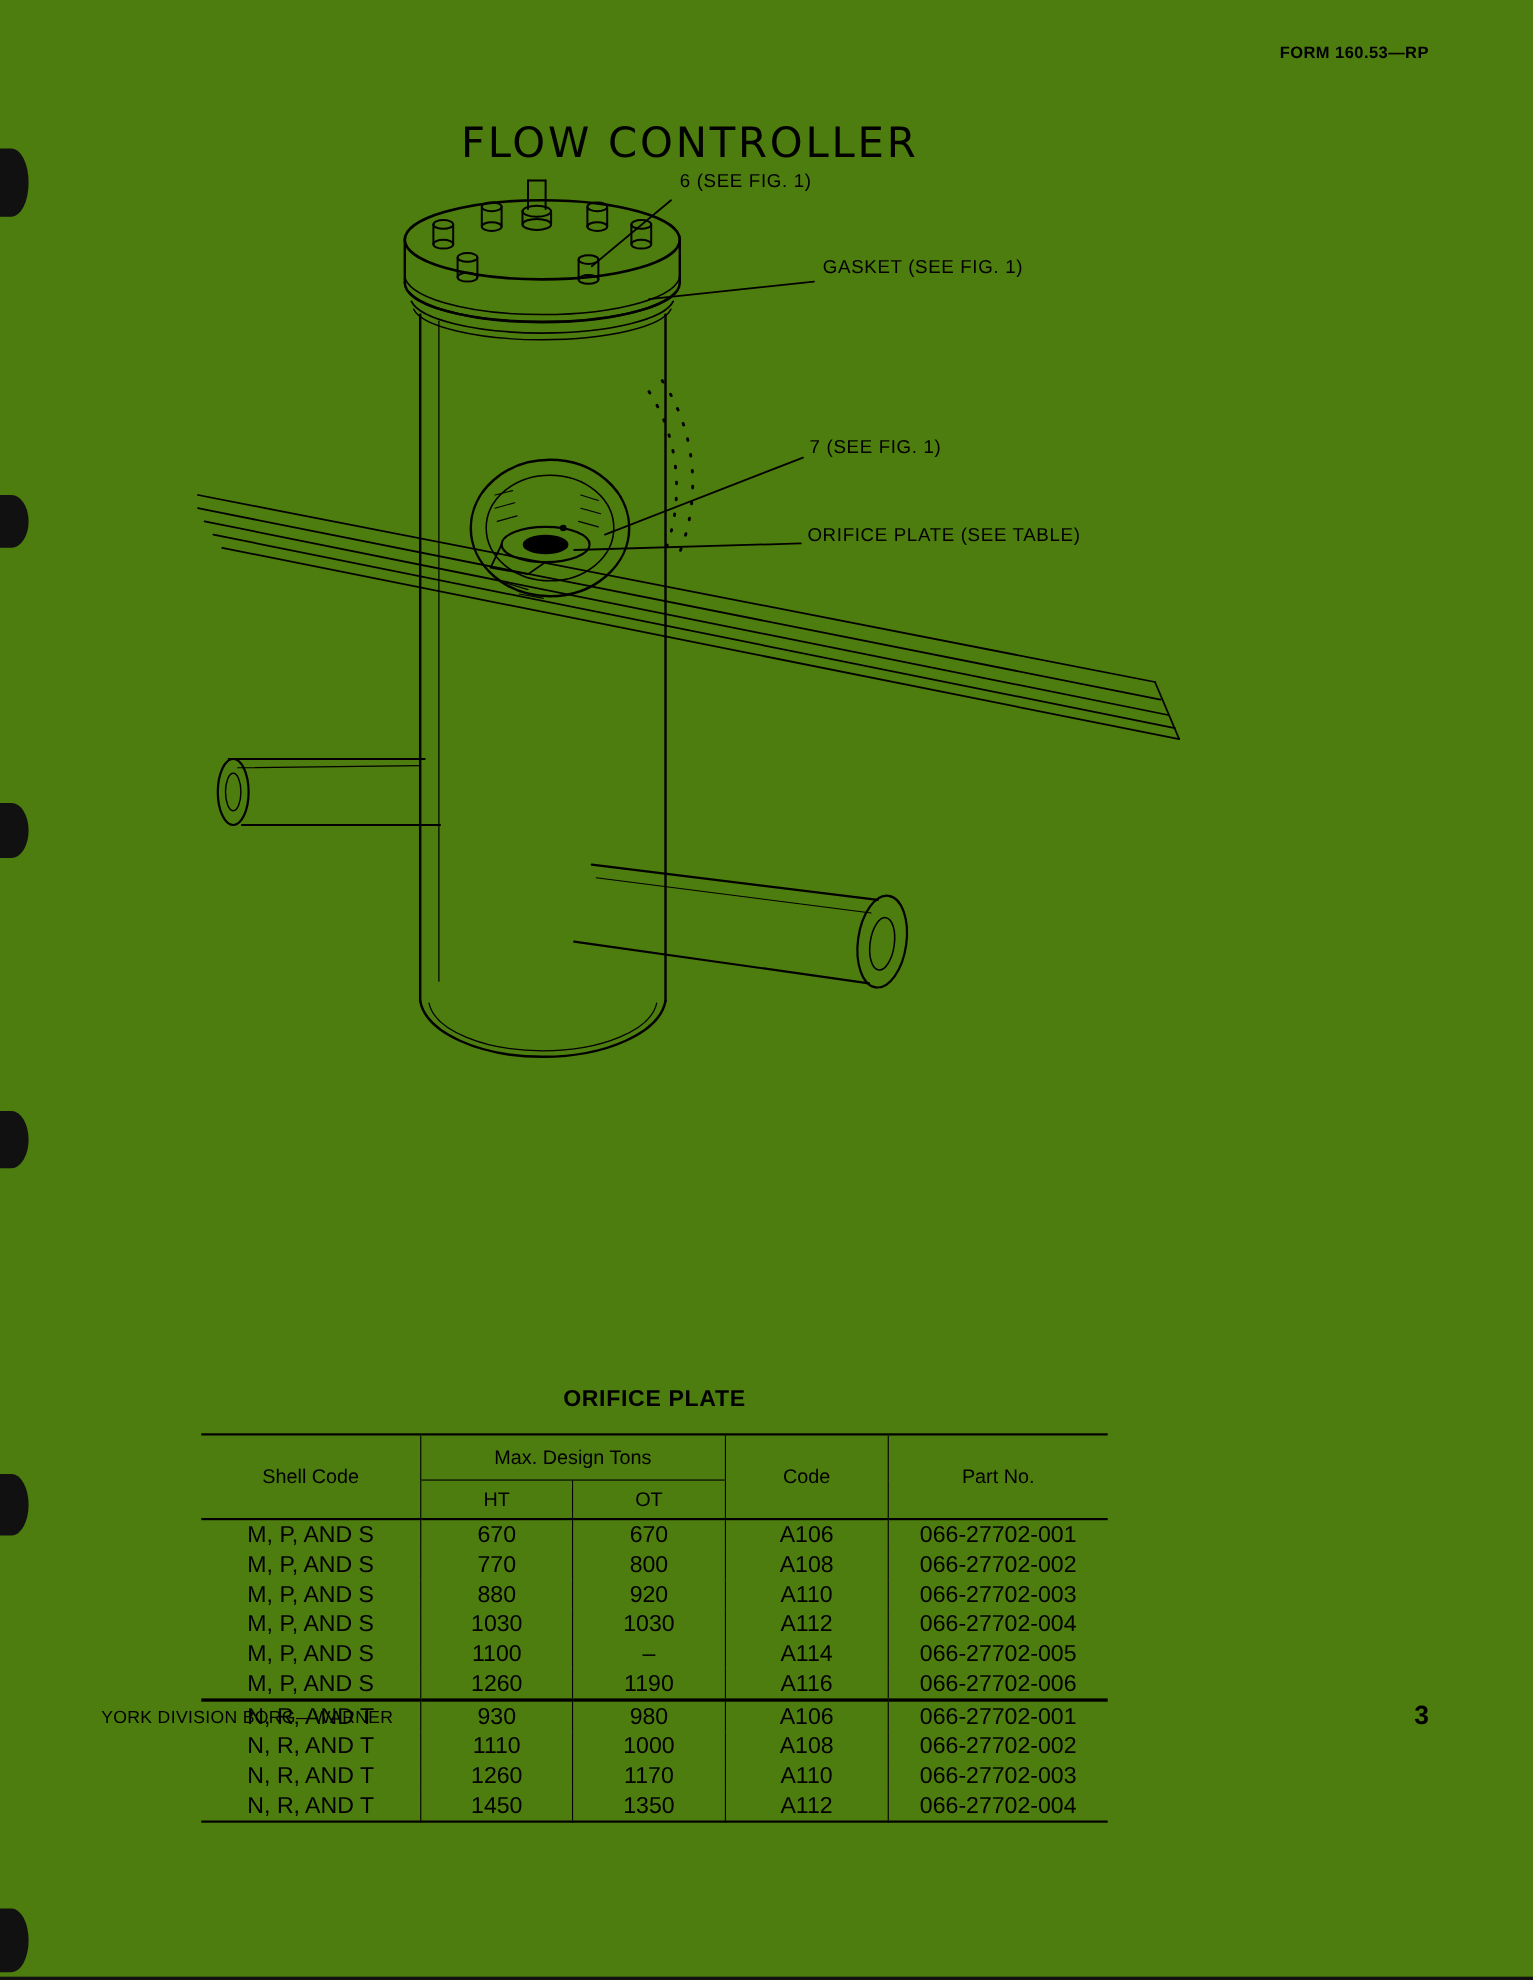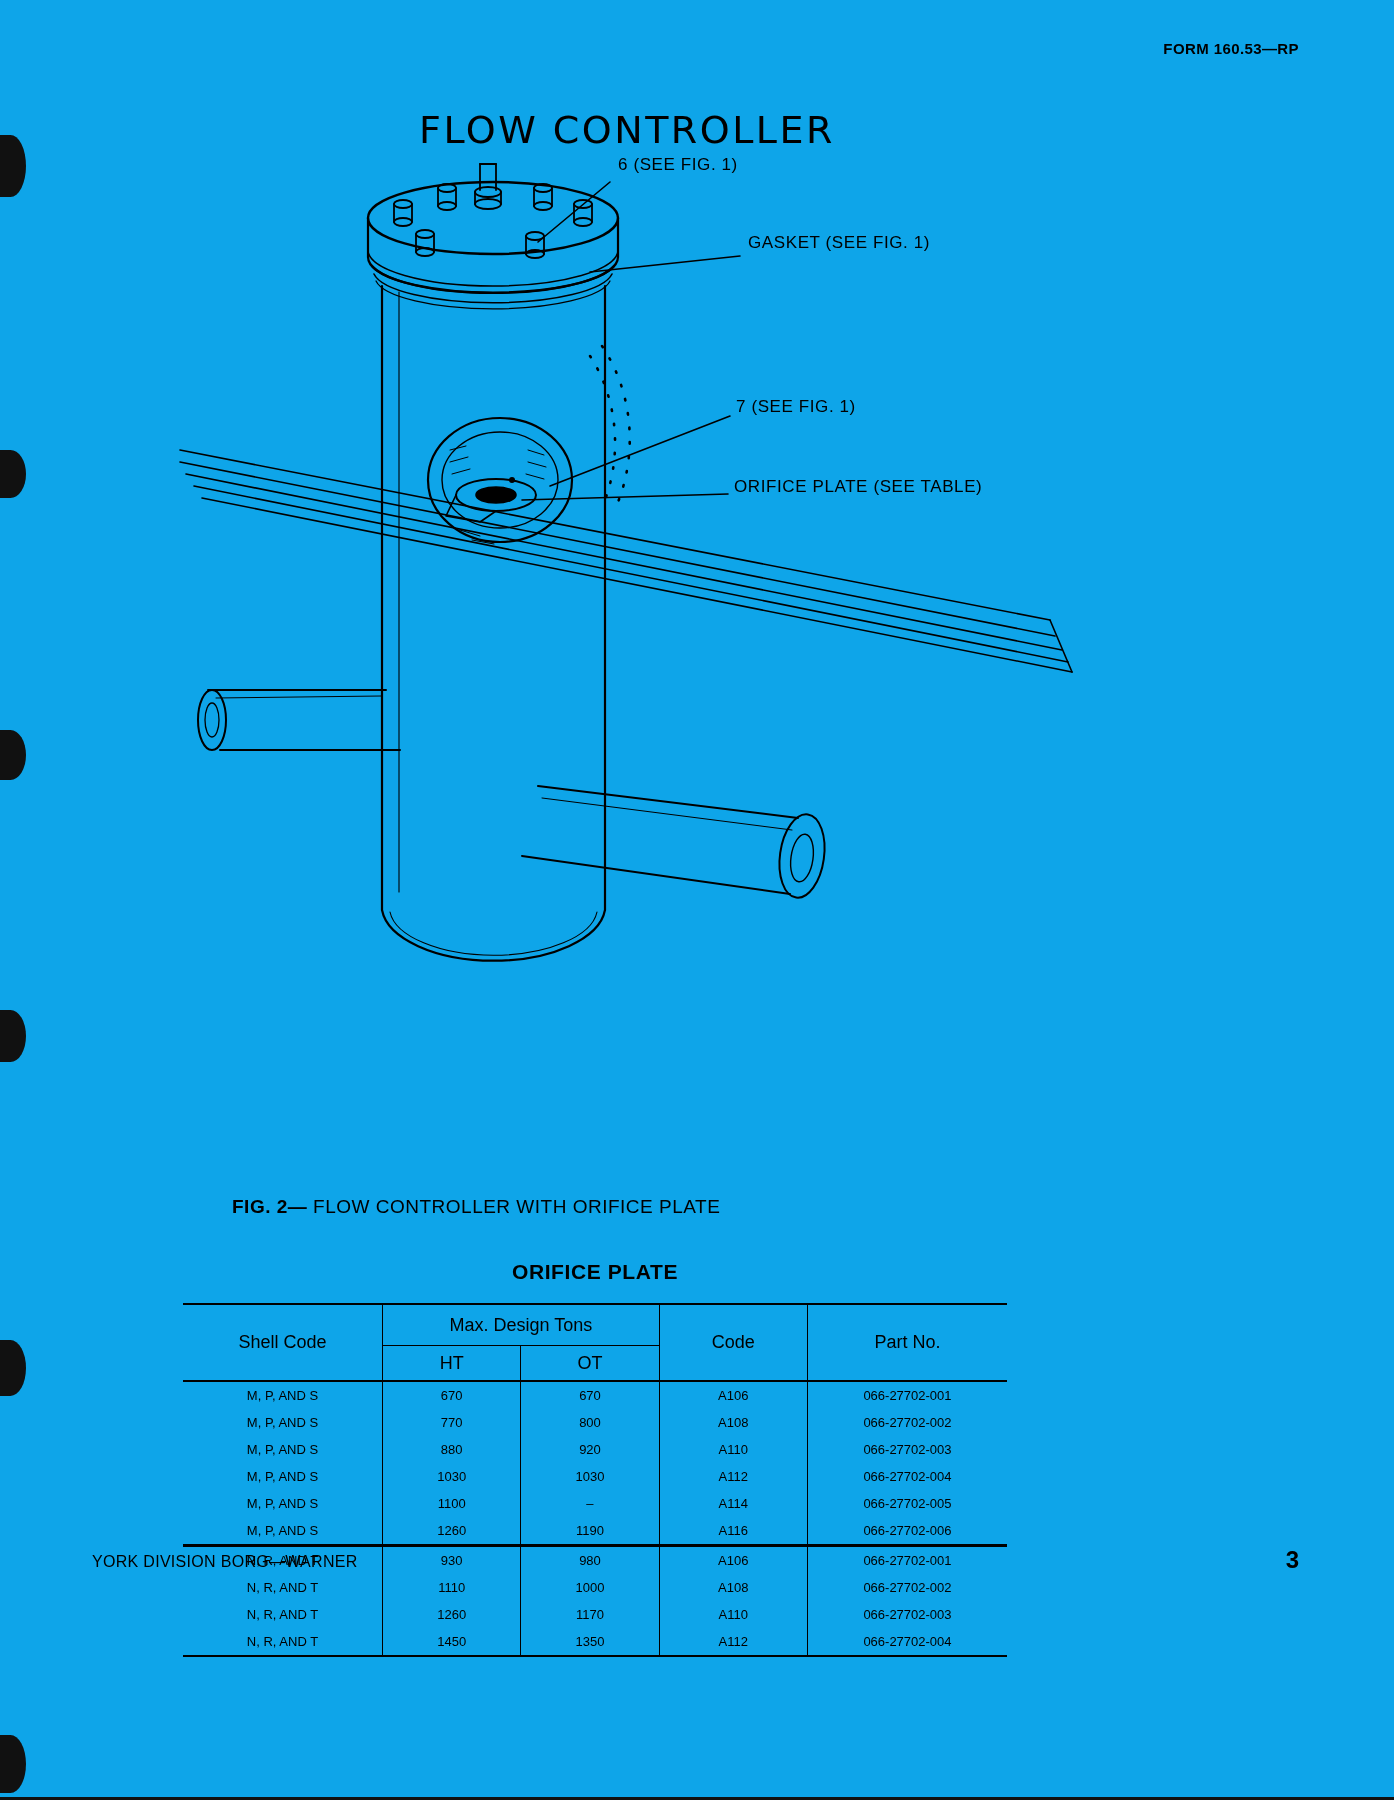--- a/index.html
+++ b/index.html
@@ -13,21 +13,21 @@
     position: relative;
     font-family: "Liberation Sans", sans-serif;
     color: #000000;
     overflow: hidden;
   }
 
   
   #page {
     position: absolute;
     inset: 0;
-    background: #0ea5e9;
+    background: #4d7c0f;
   }
 
   
   .binder-mark {
     position: absolute;
     left: 0;
     width: 26px;
     background: #111;
     border-radius: 0 60% 60% 0 / 0 50% 50% 0;
   }
@@ -113,21 +113,21 @@
   }
 
   .rule-top    { border-top: 2.5px solid #000; }
   .rule-thick  { border-top: 3px solid #000; }
   .rule-thin   { border-top: 1.2px solid #000; }
   .vline-l     { border-left: 1.4px solid #000; }
   .vline-r     { border-right: 1.4px solid #000; }
 
   .hdr-cell { height: 40px; font-size: 18px; }
   .hdr-sub  { height: 34px; font-size: 18px; }
-  .data-row td { height: 27px; font-size: 13px; }
+  .data-row td { height: 27px; font-size: 21px; }
 
   .col-shell { width: 200px; }
   .col-ht    { width: 138px; margin-top: 28px; }
   .col-ot    { width: 138px; }
   .col-code  { width: 148px; }
   .col-part  { width: 200px; margin-left: 41px; }
 
   
   #footer-left {
     position: absolute;
@@ -282,23 +282,20 @@
         <path d="M372 350 L578 344" stroke-width="1.6"></path>
       </g>
 
       <text class="callout-text" x="468" y="20">6 (SEE FIG. 1)</text>
       <text class="callout-text" x="598" y="98">GASKET (SEE FIG. 1)</text>
       <text class="callout-text" x="586" y="262">7 (SEE FIG. 1)</text>
       <text class="callout-text" x="584" y="342">ORIFICE PLATE (SEE TABLE)</text>
     </svg>
   </div>
 
-  <div id="fig-caption">
-    <span class="fig-num">FIG. 2—</span><span> FLOW CONTROLLER WITH ORIFICE PLATE</span>
-  </div>
 
   <div id="table-title">ORIFICE PLATE</div>
 
   <table id="orifice-table">
     <thead>
       <tr>
         <th class="hdr-cell col-shell rule-top" rowspan="2">Shell Code</th>
         <th class="hdr-cell rule-top vline-l vline-r" colspan="2">Max. Design Tons</th>
         <th class="hdr-cell col-code rule-top vline-r" rowspan="2">Code</th>
         <th class="hdr-cell col-part rule-top" rowspan="2">Part No.</th>

